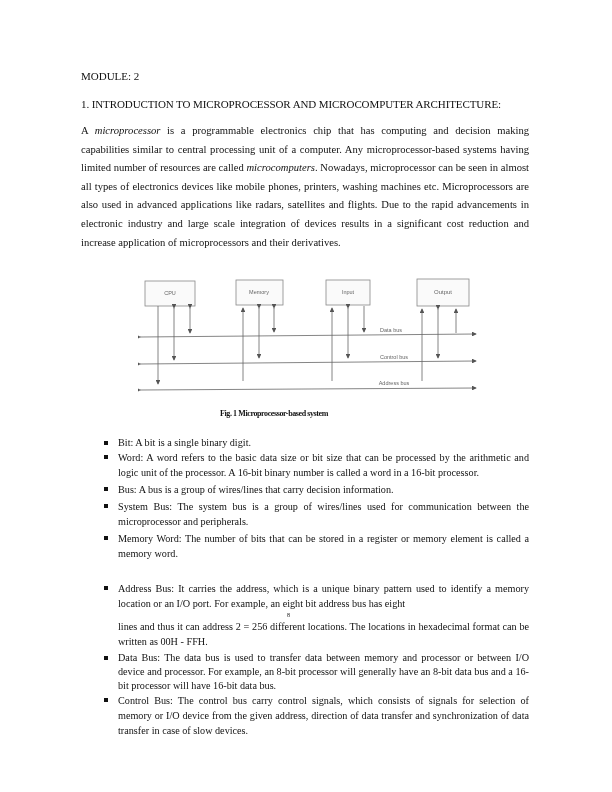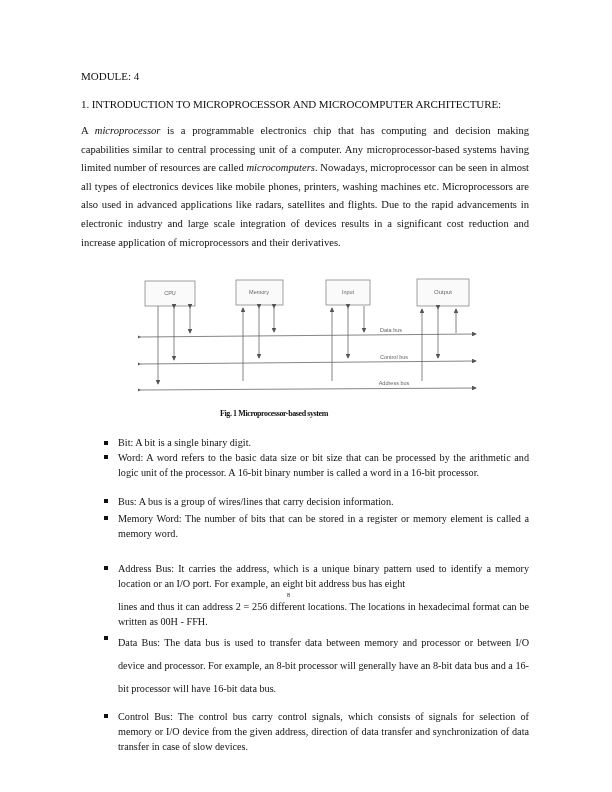--- a/index.html
+++ b/index.html
@@ -15,21 +15,21 @@
   .caption { left: 0; width: 548px; top: 409px; text-align: center; font-size: 8px;
              font-weight: bold; letter-spacing: -0.4px; }
   .defs { left: 104px; top: 436px; width: 425px; font-size: 10.2px; }
   .item { position: relative; padding-left: 14px; margin: 0; text-align: justify; }
   .bullet { position: absolute; left: 0; top: 5px; width: 4px; height: 4px; background: #111; }
   .label-sup { display: block; text-align: center; font-size: 6px; line-height: 8px; padding-right: 70px; }
 </style>
 </head>
 <body>
 
-<div class="abs module">MODULE: 4</div>
+<div class="abs module">MODULE: 2</div>
 <div class="abs heading">1. INTRODUCTION TO MICROPROCESSOR AND MICROCOMPUTER ARCHITECTURE:</div>
 
 <div class="abs para"><span>A </span><i>microprocessor</i><span> is a programmable electronics chip that has computing and decision making capabilities similar to central processing unit of a computer. Any microprocessor-based systems having limited number of resources are called </span><i>microcomputers</i><span>. Nowadays, microprocessor can be seen in almost all types of electronics devices like mobile phones, printers, washing machines etc. Microprocessors are also used in advanced applications like radars, satellites and flights. Due to the rapid advancements in electronic industry and large scale integration of devices results in a significant cost reduction and increase application of microprocessors and their derivatives.</span></div>
 
 <div class="abs figure">
   <svg width="346" height="132" viewBox="0 0 346 132" xmlns="http://www.w3.org/2000/svg" style="filter: blur(0.35px);">
     <defs>
       <marker id="ah" markerWidth="6" markerHeight="6" refX="5" refY="3" orient="auto">
         <path d="M0,0 L6,3 L0,6 Z" fill="#555"></path>
       </marker>
@@ -71,19 +71,20 @@
       <line x1="300" y1="37" x2="300" y2="86" marker-end="url(#ah)" marker-start="url(#ah)"></line>
       <line x1="318" y1="61" x2="318" y2="37" marker-end="url(#ah)"></line>
     </g>
   </svg>
 </div>
 
 <div class="abs caption">Fig. 1 Microprocessor-based system</div>
 
 <div class="abs defs">
   <p class="item" style="line-height:14px; margin-bottom:0;"><span class="bullet"></span><span>Bit: A bit is a single binary digit.</span></p>
-  <p class="item" style="line-height:15px; margin-bottom:14px;"><span class="bullet"></span><span>Word: A word refers to the basic data size or bit size that can be processed by the arithmetic and logic unit of the processor. A 16-bit binary number is called a word in a 16-bit processor.</span></p>
+  <p class="item" style="line-height:15px; margin-bottom:2px;"><span class="bullet"></span><span>Word: A word refers to the basic data size or bit size that can be processed by the arithmetic and logic unit of the processor. A 16-bit binary number is called a word in a 16-bit processor.</span></p>
   <p class="item" style="line-height:15px; margin-bottom:2px;"><span class="bullet"></span><span>Bus: A bus is a group of wires/lines that carry decision information.</span></p>
+  <p class="item" style="line-height:15px; margin-bottom:2px;"><span class="bullet"></span><span>System Bus: The system bus is a group of wires/lines used for communication between the microprocessor and peripherals.</span></p>
   <p class="item" style="line-height:15px; margin-bottom:20px;"><span class="bullet"></span><span>Memory Word: The number of bits that can be stored in a register or memory element is called a memory word.</span></p>
   <p class="item" style="line-height:15px; margin-bottom:2px;"><span class="bullet"></span><span>Address Bus: It carries the address, which is a unique binary pattern used to identify a memory location or an I/O port. For example, an eight bit address bus has eight</span><span class="label-sup">8</span><span>lines and thus it can address 2 = 256 different locations. The locations in hexadecimal format can be written as 00H - FFH.</span></p>
-  <p class="item" style="line-height:23px; margin-bottom:9px;"><span class="bullet"></span><span>Data Bus: The data bus is used to transfer data between memory and processor or between I/O device and processor. For example, an 8-bit processor will generally have an 8-bit data bus and a 16-bit processor will have 16-bit data bus.</span></p>
+  <p class="item" style="line-height:14px; margin-bottom:0;"><span class="bullet"></span><span>Data Bus: The data bus is used to transfer data between memory and processor or between I/O device and processor. For example, an 8-bit processor will generally have an 8-bit data bus and a 16-bit processor will have 16-bit data bus.</span></p>
   <p class="item" style="line-height:15px; margin-bottom:2px;"><span class="bullet"></span><span>Control Bus: The control bus carry control signals, which consists of signals for selection of memory or I/O device from the given address, direction of data transfer and synchronization of data transfer in case of slow devices.</span></p>
 </div>
 
 </body></html>

